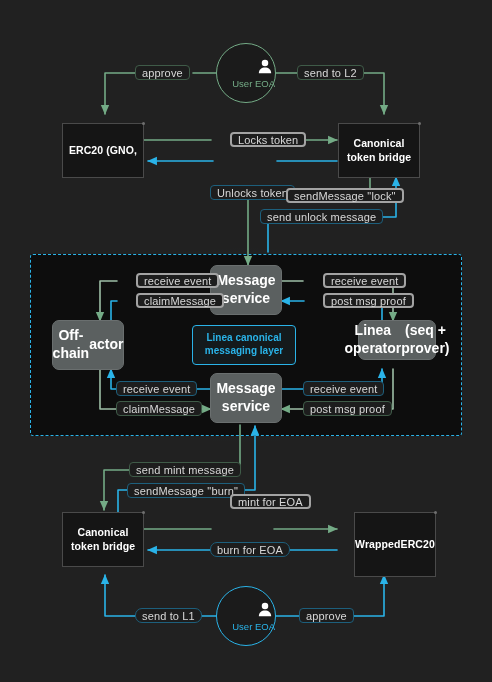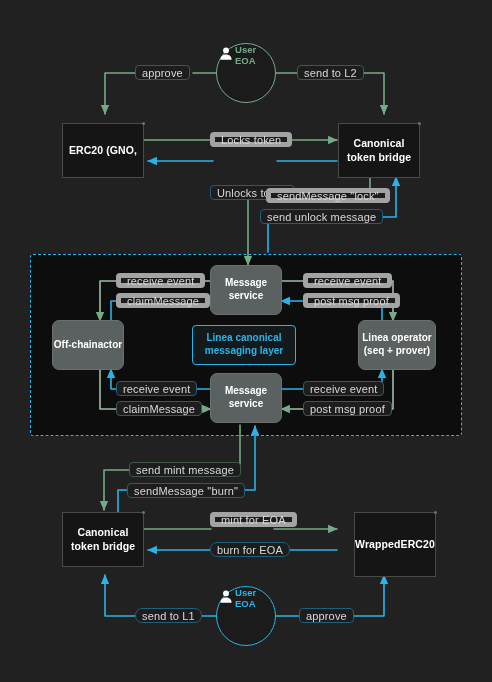--- a/index.html
+++ b/index.html
@@ -50,42 +50,41 @@
     top: -2px;
     width: 3px;
     height: 3px;
     border-radius: 50%;
     background: #6f6f6f;
   }
   
   .node.gray {
     background: #5b6060;
     border-radius: 7px;
-    font-size: 10px;
+    font-size: 14px;
     border: 1px solid #6a6f6f;
   }
   
   .node.cyan-box {
     background: #141a1c;
     border: 1.6px solid #2ab3e8;
     color: #2ab3e8;
     border-radius: 4px;
     font-size: 10px;
   }
   
   .circle {
     position: absolute;
     box-sizing: border-box;
     border-radius: 50%;
     display: flex;
-    flex-direction: row;
-    align-items: flex-start;
+    flex-direction: column;
+    align-items: flex-end;
     justify-content: center;
     background: #1b1b1b;
-    font-weight: bold;
   }
   .circle.green { border: 1.6px solid #74ab86; }
   .circle.cyan  { border: 1.8px solid #2ab3e8; }
   .circle .person {
     width: 20px;
     height: 20px;
     margin-bottom: 1px;
   }
   .circle .clabel {
     font-size: 9.5px;
@@ -104,21 +103,21 @@
     border-radius: 4px;
     color: #d8d8d8;
     font-size: 11px;
     white-space: nowrap;
     letter-spacing: .15px;
     padding: 0 6px;
     height: 15px;
   }
   .chip.g { border: 1px solid #3f5b48; }
   .chip.c { border: 1px solid #1d5f7c; }
-  .chip.n { border: 5px solid #a3a3a3; }
+  .chip.n { border: 2px solid #a3a3a3; margin-left: 20px; }
 
   
   #layer-box {
     position: absolute;
     box-sizing: border-box;
     border: 1.7px dashed #2ab3e8;
     background: #0d0d0d;
     border-radius: 3px;
   }
   #layer-glow {
@@ -241,21 +240,21 @@
   <div class="node gray" style="left:52px; top:320px; width:72px; height:50px; flex-direction:row;">
     <span>Off-chain</span>
     <span>actor</span>
   </div>
 
   <div class="node cyan-box" style="left:192px; top:325px; width:104px; height:40px; flex-direction:column;">
     <span>Linea canonical</span>
     <span>messaging layer</span>
   </div>
 
-  <div class="node gray" style="left:358px; top:320px; width:78px; height:50px; flex-direction:column;text-align:right;">
+  <div class="node gray" style="left:358px; top:320px; width:78px; height:40px; flex-direction:row;">
     <span>Linea operator</span>
     <span>(seq + prover)</span>
   </div>
 
   <div class="node gray" style="left:210px; top:373px; width:72px; height:50px; flex-direction:column;">
     <span>Message</span>
     <span>service</span>
   </div>
 
   <div class="chip n" style="left:116px; top:273px;">receive event</div>
@@ -274,21 +273,21 @@
   <div class="node dark" style="left:62px; top:512px; width:82px; height:55px; flex-direction:column;">
     <span>Canonical</span>
     <span>token bridge</span>
   </div>
 
   <div class="node dark" style="left:338px; top:512px; width:82px; height:65px; flex-direction:row;margin-left:16px;">
     <span>Wrapped</span>
     <span>ERC20</span>
   </div>
 
-  <div class="chip n" style="left:210px; top:512px;">mint for EOA</div>
+  <div class="chip n" style="left:210px; top:494px;">mint for EOA</div>
   <div class="chip c" style="left:210px; top:542px;border-radius:7px;">burn for EOA</div>
 
   <div class="circle cyan" style="left:216px; top:586px; width:60px; height:60px;">
     <svg class="person" viewBox="0 0 24 24">
       <circle cx="12" cy="7.2" r="3.9" fill="#ffffff"></circle>
       <path d="M4.6,19.5 C4.6,14.9 8,12.6 12,12.6 C16,12.6 19.4,14.9 19.4,19.5 Z" fill="#ffffff"></path>
     </svg>
     <span class="clabel">User EOA</span>
   </div>
 

